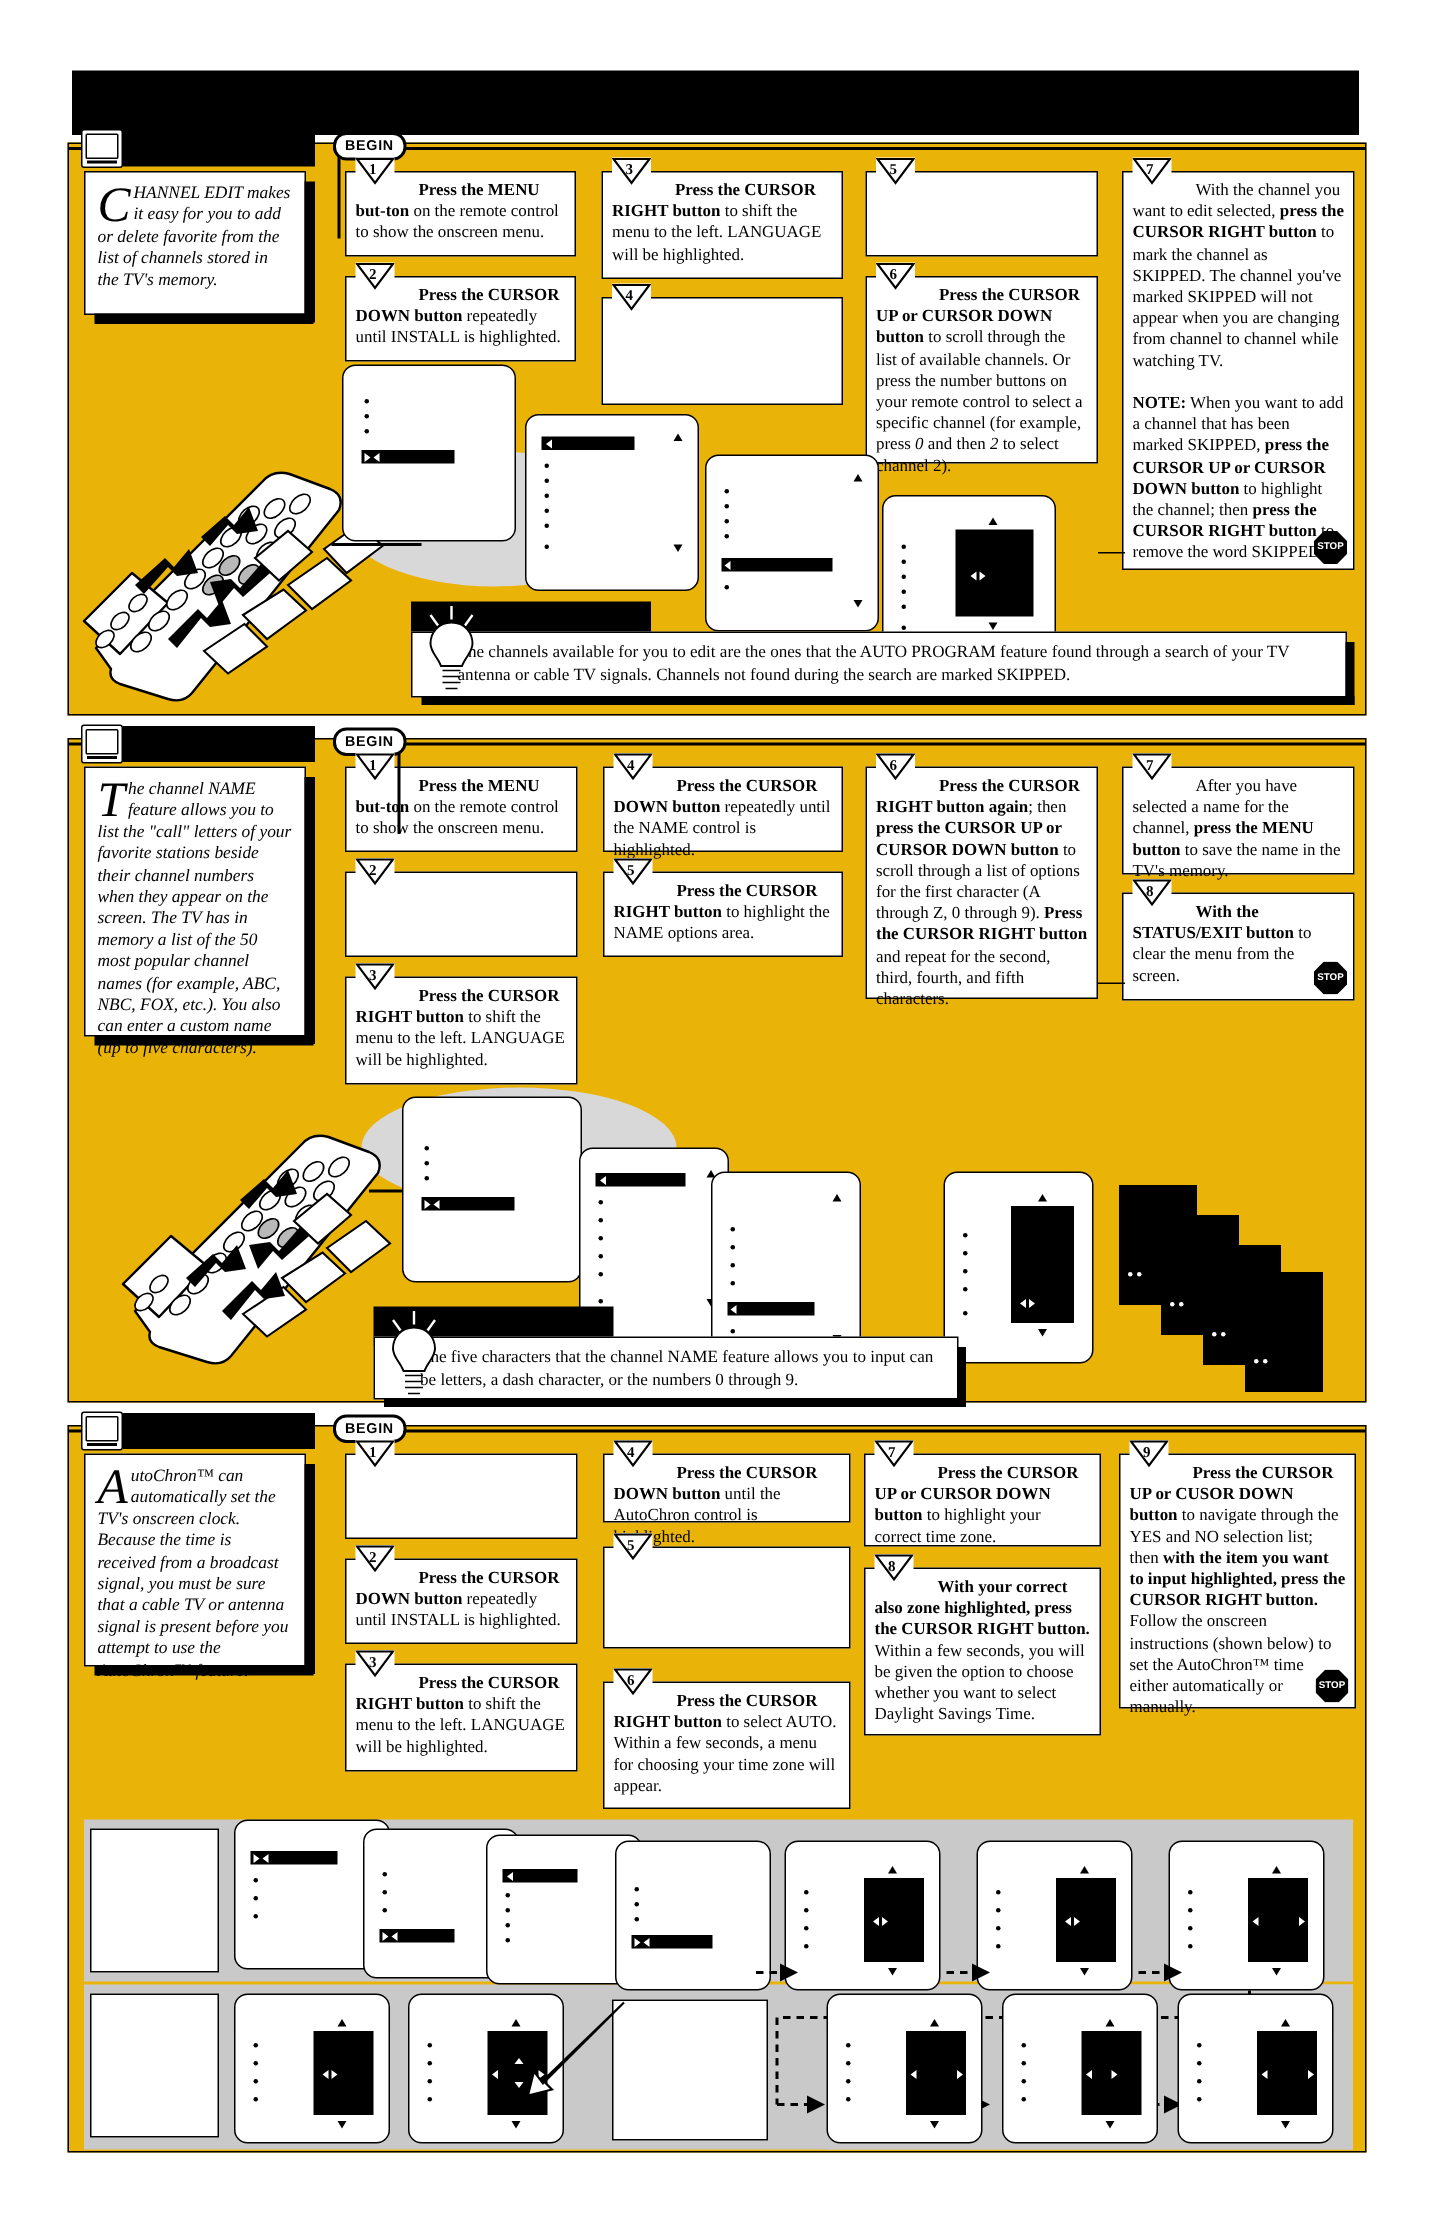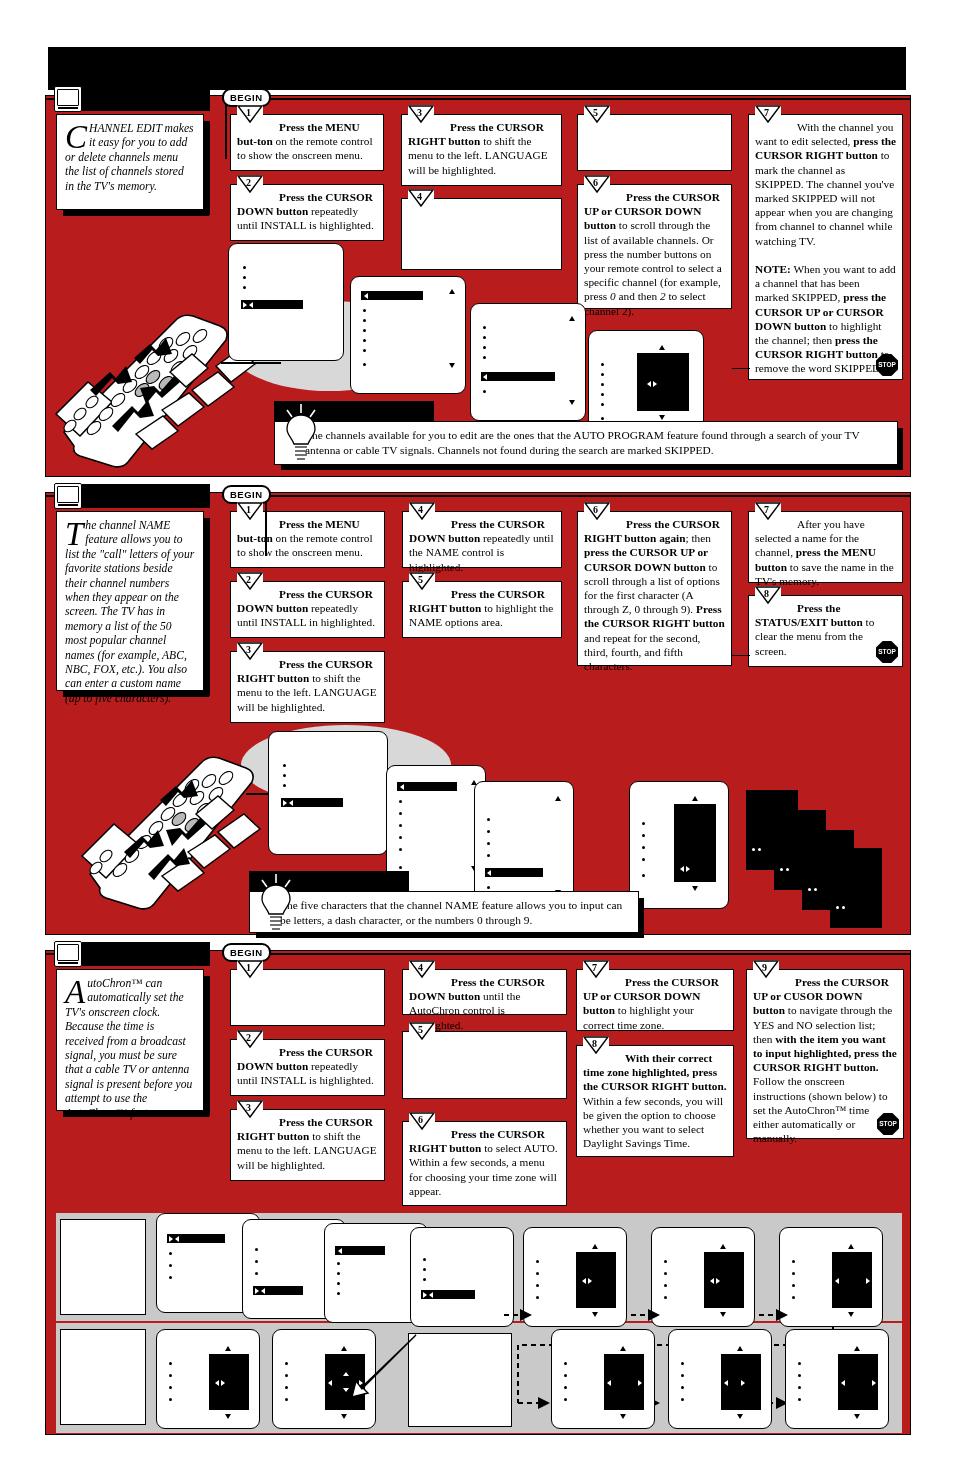--- a/index.html
+++ b/index.html
@@ -4,21 +4,21 @@
 <title>TV Manual Page</title>
 <style>
   html,body{margin:0;padding:0;background:#fff;}
   body{width:954px;height:1475px;position:relative;
        font-family:"Liberation Serif",serif;color:#000;overflow:hidden;}
 
   
   .top-banner{position:absolute;left:48px;top:47px;width:858px;height:43px;background:#000;}
 
   
-  .section{position:absolute;border:1.5px solid #000;box-sizing:border-box;background:#b91c1c;}
+  .section{position:absolute;border:1.5px solid #000;box-sizing:border-box;background:#eab308;}
   #sec1{left:45px;top:95px;width:866px;height:382px;}
   #sec2{left:45px;top:492px;width:866px;height:443px;}
   #sec3{left:45px;top:950px;width:866px;height:485px;}
 
   
   .title-bar{position:absolute;left:-1px;top:-10px;height:26px;display:flex;align-items:center;}
   .tv-icon{width:28px;height:26px;border:1.5px solid #000;background:#fff;position:relative;
            box-sizing:border-box;z-index:3;border-radius:2px;}
   .tv-icon:after{content:"";position:absolute;left:3px;right:3px;bottom:2px;height:2px;background:#000;}
   .tv-icon:before{content:"";position:absolute;left:2px;top:2px;right:2px;bottom:5px;border:1px solid #000;border-radius:1px;}
@@ -100,21 +100,21 @@
     <div class="title-black"></div>
   </div>
 
   <div class="begin-rule" style="left:176px;width:688px;"></div>
   <div class="begin-pill" style="left:176px;">BEGIN</div>
   <div class="leadline" style="left:0px;top:2px;width:10px;height:1.5px;"></div>
 
   <div class="intro" style="left:10px;top:18px;width:148px;height:96px;">
     <span class="shadow-r"></span>
     <span class="dropcap">C</span>
-    <span>HANNEL EDIT makes it easy for you to add or delete channels menu the list of channels stored in the TV's memory.</span>
+    <span>HANNEL EDIT makes it easy for you to add or delete favorite from the list of channels stored in the TV's memory.</span>
   </div>
 
   <div class="step" style="left:184px;top:18px;width:154px;height:57px;">
     <div class="num">
       <svg width="26" height="19" viewBox="0 0 26 19">
           <path d="M1 1 L25 1 L13 17 Z" fill="#fff" stroke="#000" stroke-width="1.4"></path>
           <text x="9" y="11" font-family="Liberation Serif, serif" font-size="10" font-weight="bold">1</text>
         </svg>
     </div>
     <span class="txt"><b>Press the MENU but-ton</b> on the remote control to show the onscreen menu.</span>
@@ -320,21 +320,20 @@
     </div>
     <span class="txt"><b>Press the MENU but-ton</b> on the remote control to show the onscreen menu.</span>
   </div>
   <div class="step" style="left:184px;top:88px;width:155px;height:57px;">
     <div class="num">
       <svg width="26" height="19" viewBox="0 0 26 19">
           <path d="M1 1 L25 1 L13 17 Z" fill="#fff" stroke="#000" stroke-width="1.4"></path>
           <text x="9" y="11" font-family="Liberation Serif, serif" font-size="10" font-weight="bold">2</text>
         </svg>
     </div>
-    <span class="txt"><b>Press the CURSOR DOWN button</b> repeatedly until INSTALL in highlighted.</span>
   </div>
   <div class="step" style="left:184px;top:158px;width:155px;height:72px;">
     <div class="num">
       <svg width="26" height="19" viewBox="0 0 26 19">
           <path d="M1 1 L25 1 L13 17 Z" fill="#fff" stroke="#000" stroke-width="1.4"></path>
           <text x="9" y="11" font-family="Liberation Serif, serif" font-size="10" font-weight="bold">3</text>
         </svg>
     </div>
     <span class="txt"><b>Press the CURSOR RIGHT button</b> to shift the menu to the left. LANGUAGE will be highlighted.</span>
   </div>
@@ -374,21 +373,21 @@
     </div>
     <span class="txt">After you have selected a name for the channel, <b>press the MENU button</b> to save the name in the TV's memory.</span>
   </div>
   <div class="step" style="left:702px;top:102px;width:155px;height:72px;">
     <div class="num">
       <svg width="26" height="19" viewBox="0 0 26 19">
           <path d="M1 1 L25 1 L13 17 Z" fill="#fff" stroke="#000" stroke-width="1.4"></path>
           <text x="9" y="11" font-family="Liberation Serif, serif" font-size="10" font-weight="bold">8</text>
         </svg>
     </div>
-    <span class="txt"><b>Press the STATUS/EXIT button</b> to clear the menu from the screen.</span>
+    <span class="txt"><b>With the STATUS/EXIT button</b> to clear the menu from the screen.</span>
     <div class="stop" style="right:4px;bottom:3px;">
       <span>STOP</span>
     </div>
   </div>
   <div class="leadline" style="left:686px;top:162px;width:18px;height:1.4px;"></div>
 
   <div class="greyblob" style="left:195px;top:232px;width:210px;height:80px;"></div>
 
   <svg class="remote" style="left:30px;top:230px;" width="235" height="195" viewBox="0 0 235 185">
     <g fill="#fff" stroke="#000" stroke-width="1.6" stroke-linejoin="round">
@@ -600,21 +599,21 @@
     </div>
     <span class="txt"><b>Press the CURSOR UP or CURSOR DOWN button</b> to highlight your correct time zone.</span>
   </div>
   <div class="step" style="left:530px;top:94px;width:158px;height:112px;">
     <div class="num">
       <svg width="26" height="19" viewBox="0 0 26 19">
           <path d="M1 1 L25 1 L13 17 Z" fill="#fff" stroke="#000" stroke-width="1.4"></path>
           <text x="9" y="11" font-family="Liberation Serif, serif" font-size="10" font-weight="bold">8</text>
         </svg>
     </div>
-    <span class="txt"><b>With their correct time zone highlighted, press the CURSOR RIGHT button.</b> Within a few seconds, you will be given the option to choose whether you want to select Daylight Savings Time.</span>
+    <span class="txt"><b>With your correct also zone highlighted, press the CURSOR RIGHT button.</b> Within a few seconds, you will be given the option to choose whether you want to select Daylight Savings Time.</span>
   </div>
   <div class="step" style="left:700px;top:18px;width:158px;height:170px;">
     <div class="num">
       <svg width="26" height="19" viewBox="0 0 26 19">
           <path d="M1 1 L25 1 L13 17 Z" fill="#fff" stroke="#000" stroke-width="1.4"></path>
           <text x="9" y="11" font-family="Liberation Serif, serif" font-size="10" font-weight="bold">9</text>
         </svg>
     </div>
     <span class="txt"><b>Press the CURSOR UP or CUSOR DOWN button</b> to navigate through the YES and NO selection list; then <b>with the item you want to input highlighted, press the CURSOR RIGHT button.</b> Follow the onscreen instructions (shown below) to set the AutoChron™ time either automatically or manually.</span>
     <div class="stop" style="right:4px;bottom:3px;">

